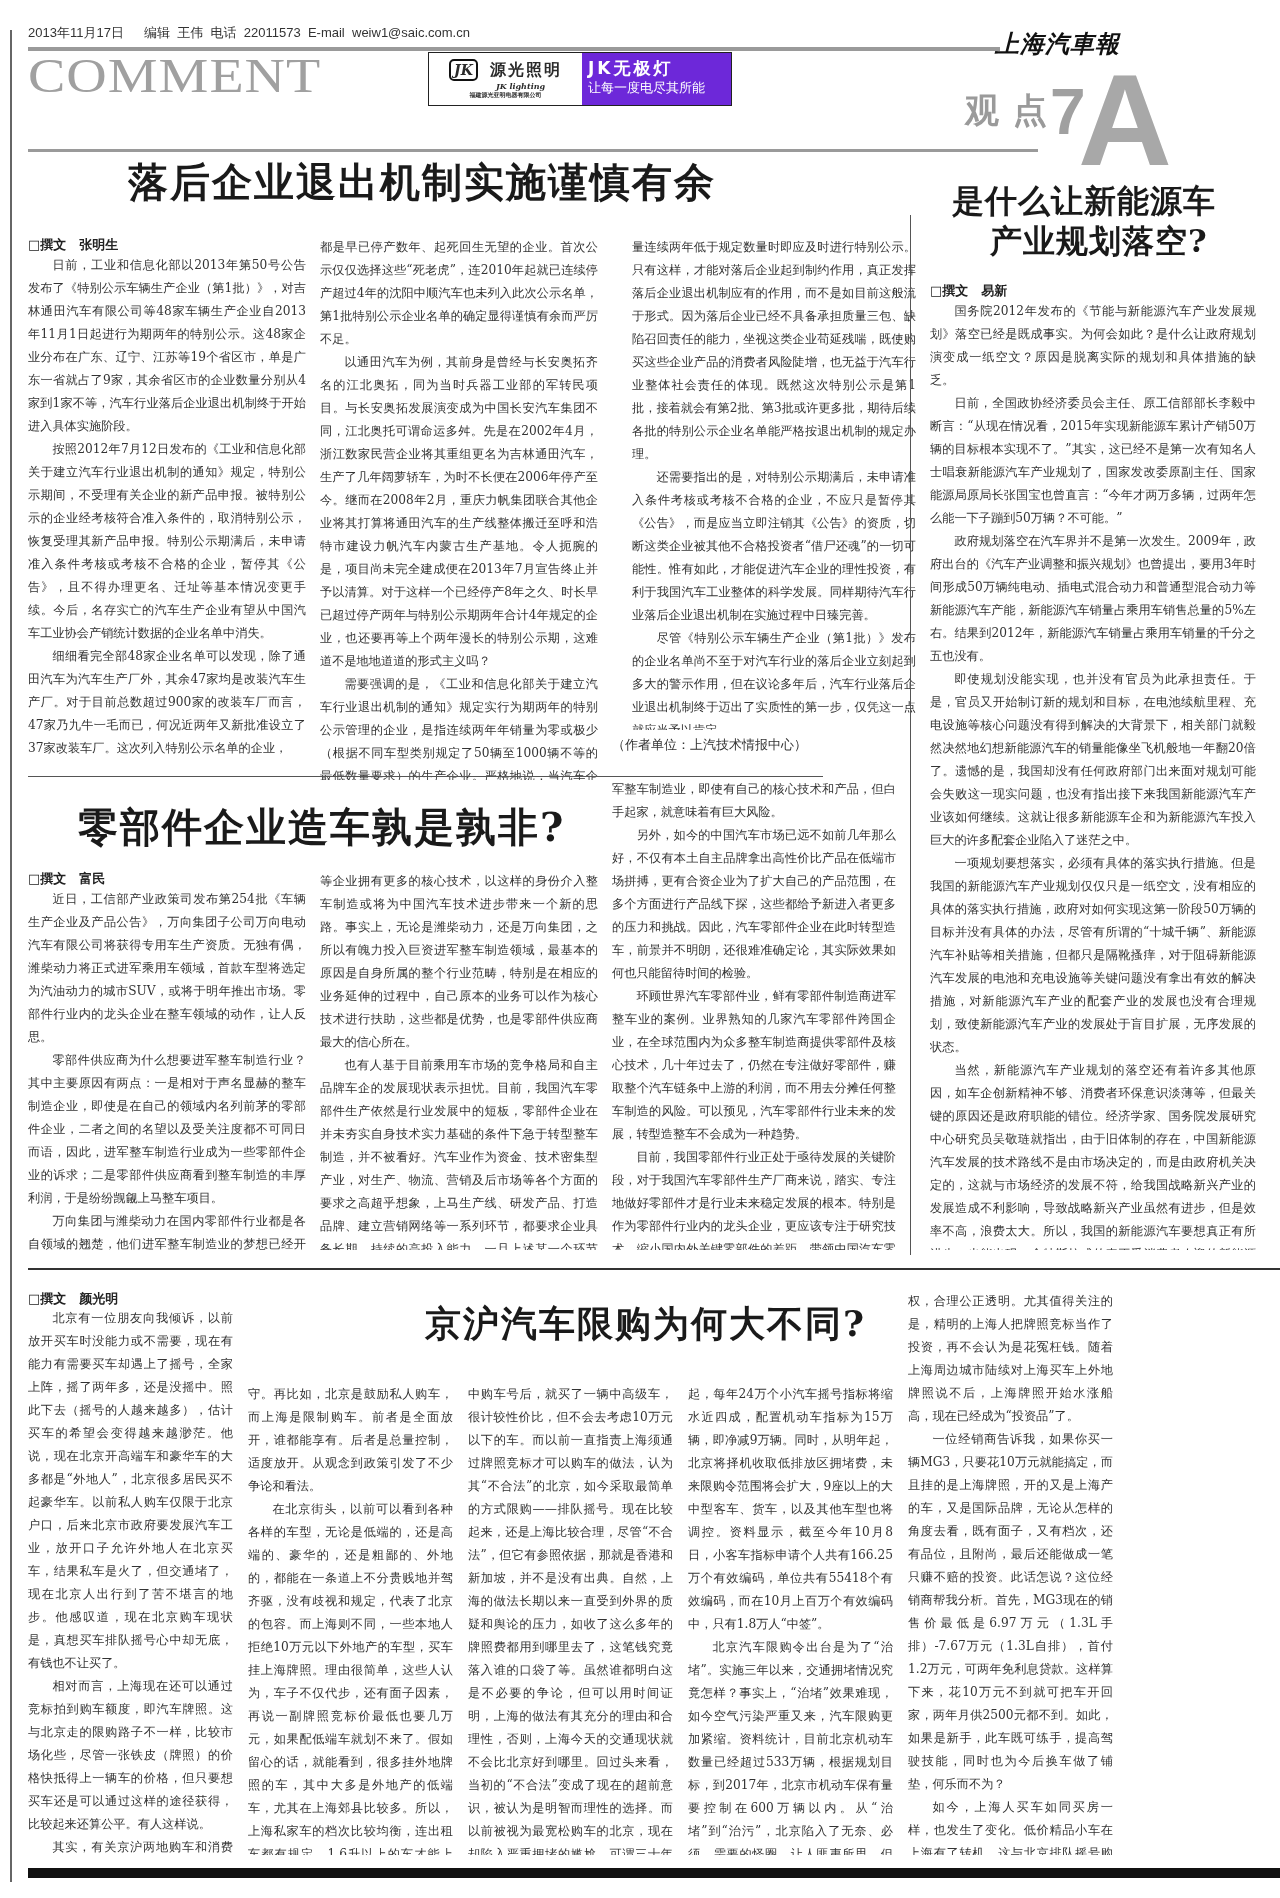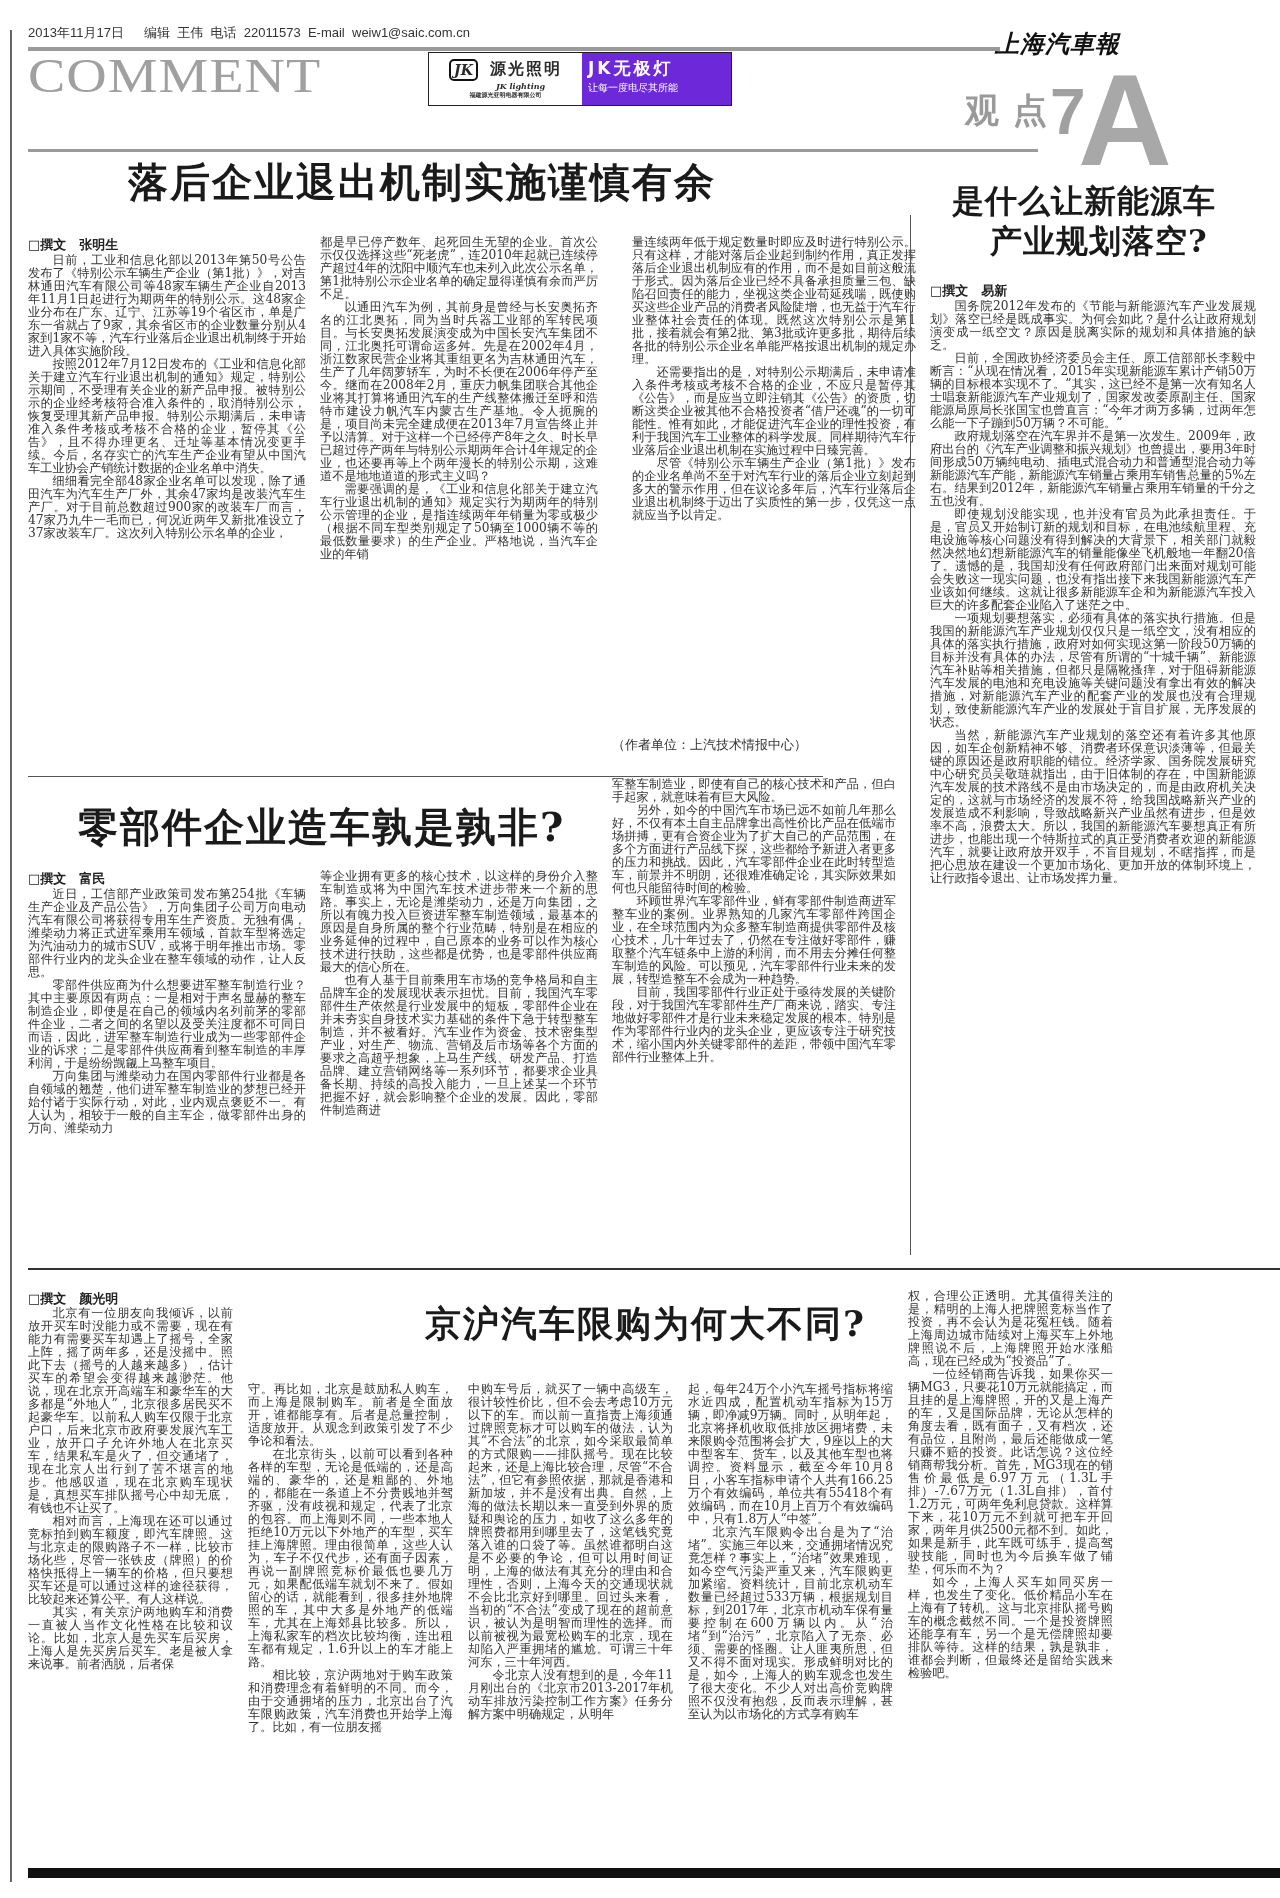--- a/index.html
+++ b/index.html
@@ -5,35 +5,35 @@
   html,body{margin:0;padding:0;background:#fff;}
   body{width:1280px;height:1898px;position:relative;overflow:hidden;font-family:"DejaVu Serif","Liberation Serif",serif;color:#2a2a2a;}
   .abs{position:absolute;}
   .leftbar{position:absolute;left:0;top:30px;width:10px;height:1852px;border-right:2px solid #666;}
   .hdr-line{font-family:"Liberation Sans","DejaVu Sans",sans-serif;font-size:13px;color:#333;left:28px;top:24px;white-space:pre;}
   .rule-top{left:28px;top:47px;width:972px;height:4px;background:#9a9a9a;}
   .masthead{left:995px;top:28px;font-family:"DejaVu Serif",serif;font-weight:bold;font-size:24px;color:#111;letter-spacing:1px;font-style:italic;}
   .comment{left:28px;top:52px;font-family:"Liberation Serif","DejaVu Serif",serif;font-size:56px;color:#a0a0a0;letter-spacing:1px;line-height:1;transform:scaleY(.85);transform-origin:top left;}
   .ad{left:428px;top:52px;width:302px;height:52px;border:1px solid #222;display:flex;}
   .ad-left{width:153px;background:#fff;display:flex;flex-direction:column;align-items:center;justify-content:center;}
-  .ad-logo-row{display:flex;align-items:flex-start;gap:12px;}
+  .ad-logo-row{display:flex;align-items:flex-end;gap:12px;}
   .jk-badge{font-family:"DejaVu Serif",serif;font-weight:bold;font-style:italic;font-size:14px;border:2px solid #111;border-radius:5px;padding:0 3px;line-height:18px;}
   .ad-cn{font-weight:bold;font-size:16px;letter-spacing:2px;}
   .ad-en{font-style:italic;font-weight:bold;font-size:8px;margin-left:30px;}
   .ad-co{font-family:"DejaVu Sans",sans-serif;font-size:6px;font-weight:bold;}
   .ad-right{flex:1;background:#6d28d9;color:#fff;padding:4px 6px;}
   .ad-t1{font-family:"DejaVu Sans",sans-serif;font-weight:bold;font-size:17px;letter-spacing:3px;line-height:22px;}
-  .ad-t2{font-size:10px;line-height:18px;}
+  .ad-t2{font-size:13px;line-height:18px;}
   .section{left:965px;top:88px;font-size:34px;color:#9a9a9a;font-weight:bold;letter-spacing:14px;}
   .pagebig{left:1078px;top:55px;font-family:"Liberation Sans","DejaVu Sans",sans-serif;font-weight:bold;font-size:130px;color:#a8a8a8;line-height:1;}
   .pagenum{left:1050px;top:75px;font-family:"Liberation Sans","DejaVu Sans",sans-serif;font-weight:bold;font-size:64px;color:#a0a0a0;}
   .rule-2{left:28px;top:149px;width:1010px;height:3px;background:#9a9a9a;}
   .headline{font-weight:bold;color:#1a1a1a;letter-spacing:2px;white-space:nowrap;}
   .byline{font-family:"DejaVu Sans","Liberation Sans",sans-serif;font-weight:bold;font-size:13px;color:#222;white-space:pre;}
-  .col{font-size:12.2px;line-height:13px;text-align:justify;color:#333;overflow:hidden;}
+  .col{font-size:12.2px;line-height:23px;text-align:justify;color:#333;overflow:hidden;}
   .col p{margin:0;text-indent:2em;}
   .col p.noind{text-indent:0;}
   .vrule{background:#555;width:1px;}
   .hrule{background:#555;height:2px;}
   .footer-bar{left:28px;top:1868px;width:1252px;height:10px;background:#111;}
   .credit{text-align:left;font-family:"DejaVu Sans",sans-serif;font-size:13px;color:#333;}
 </style>
 </head>
 <body>
 

